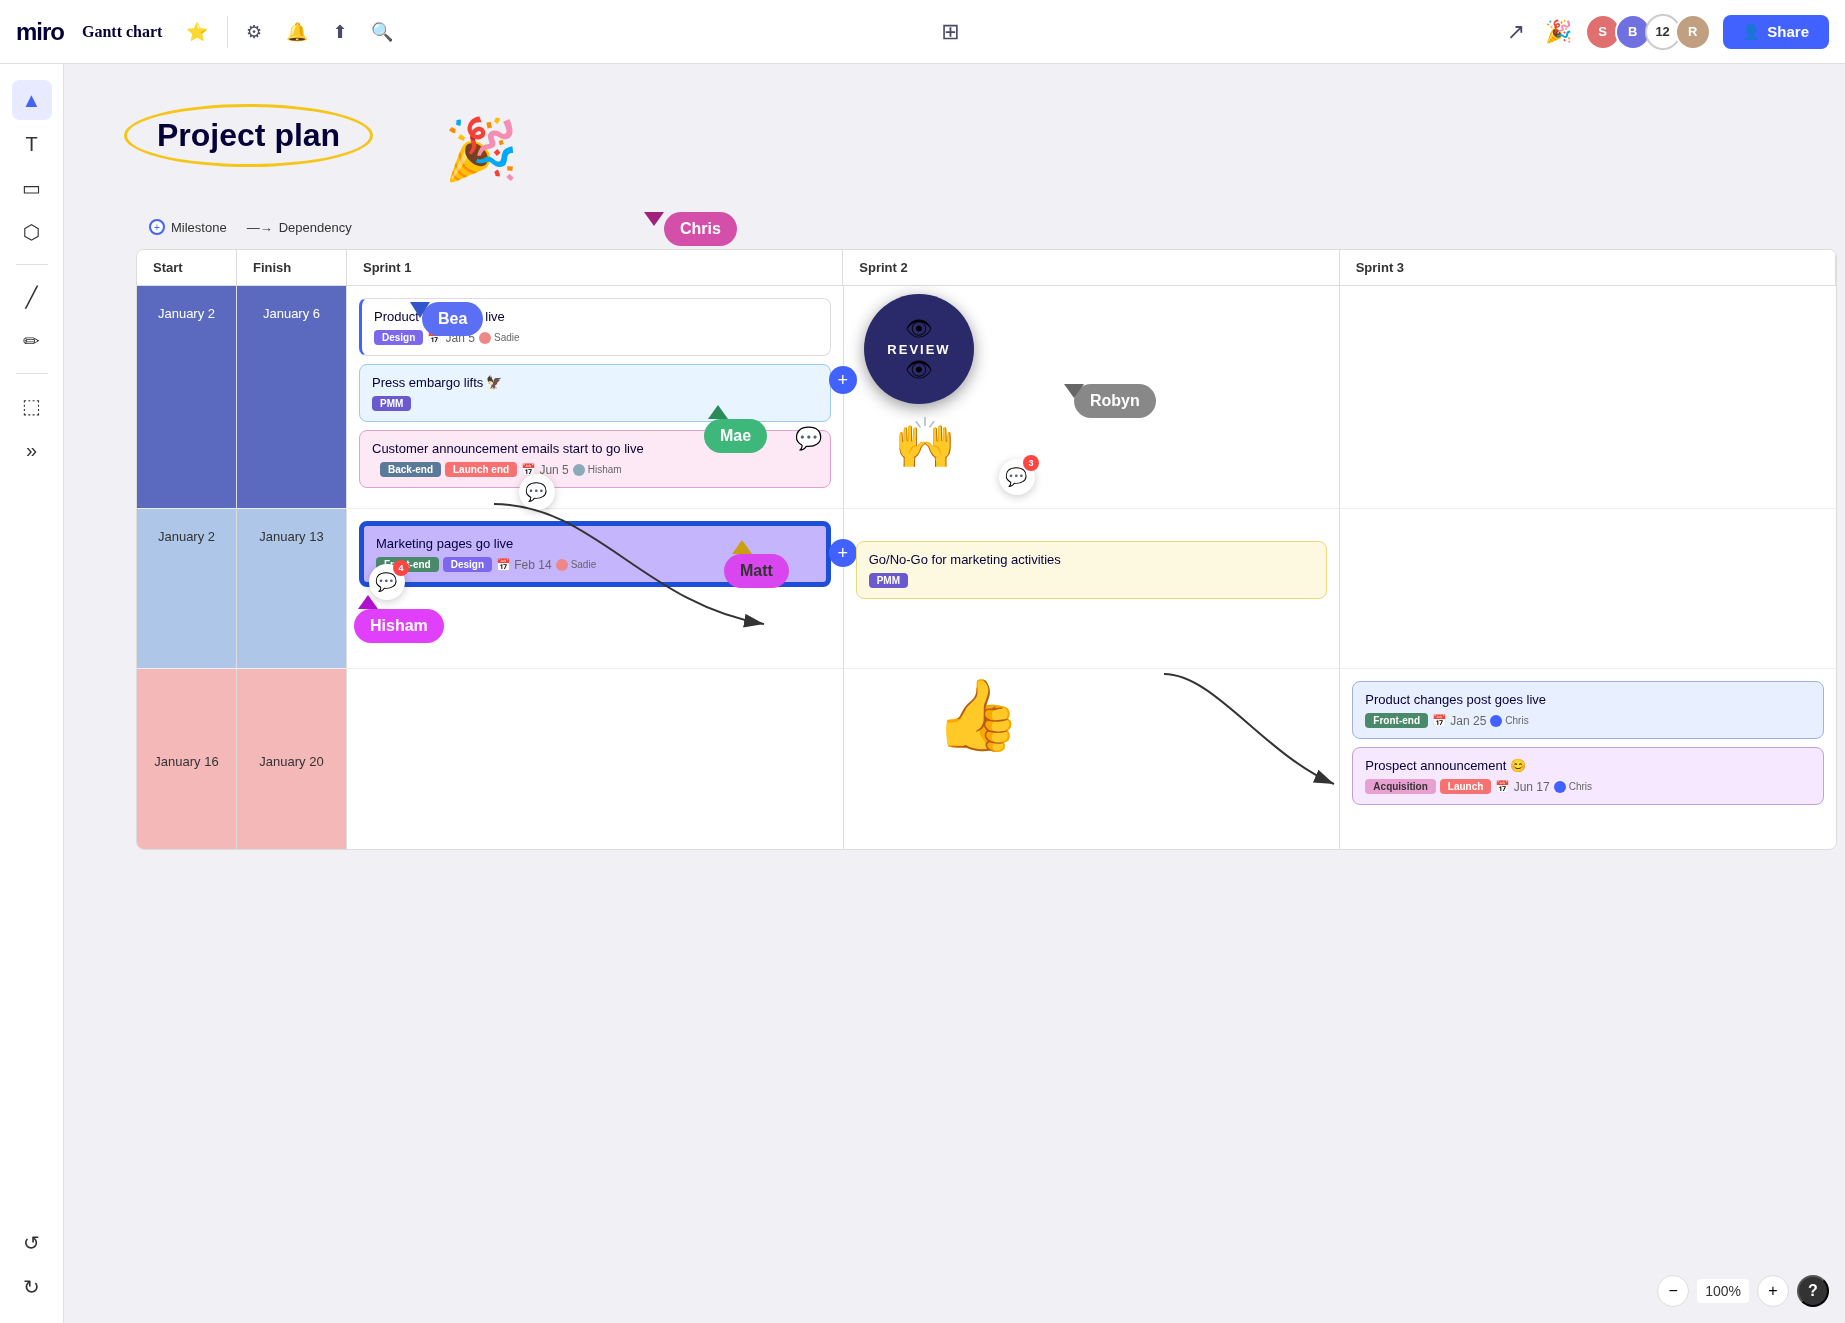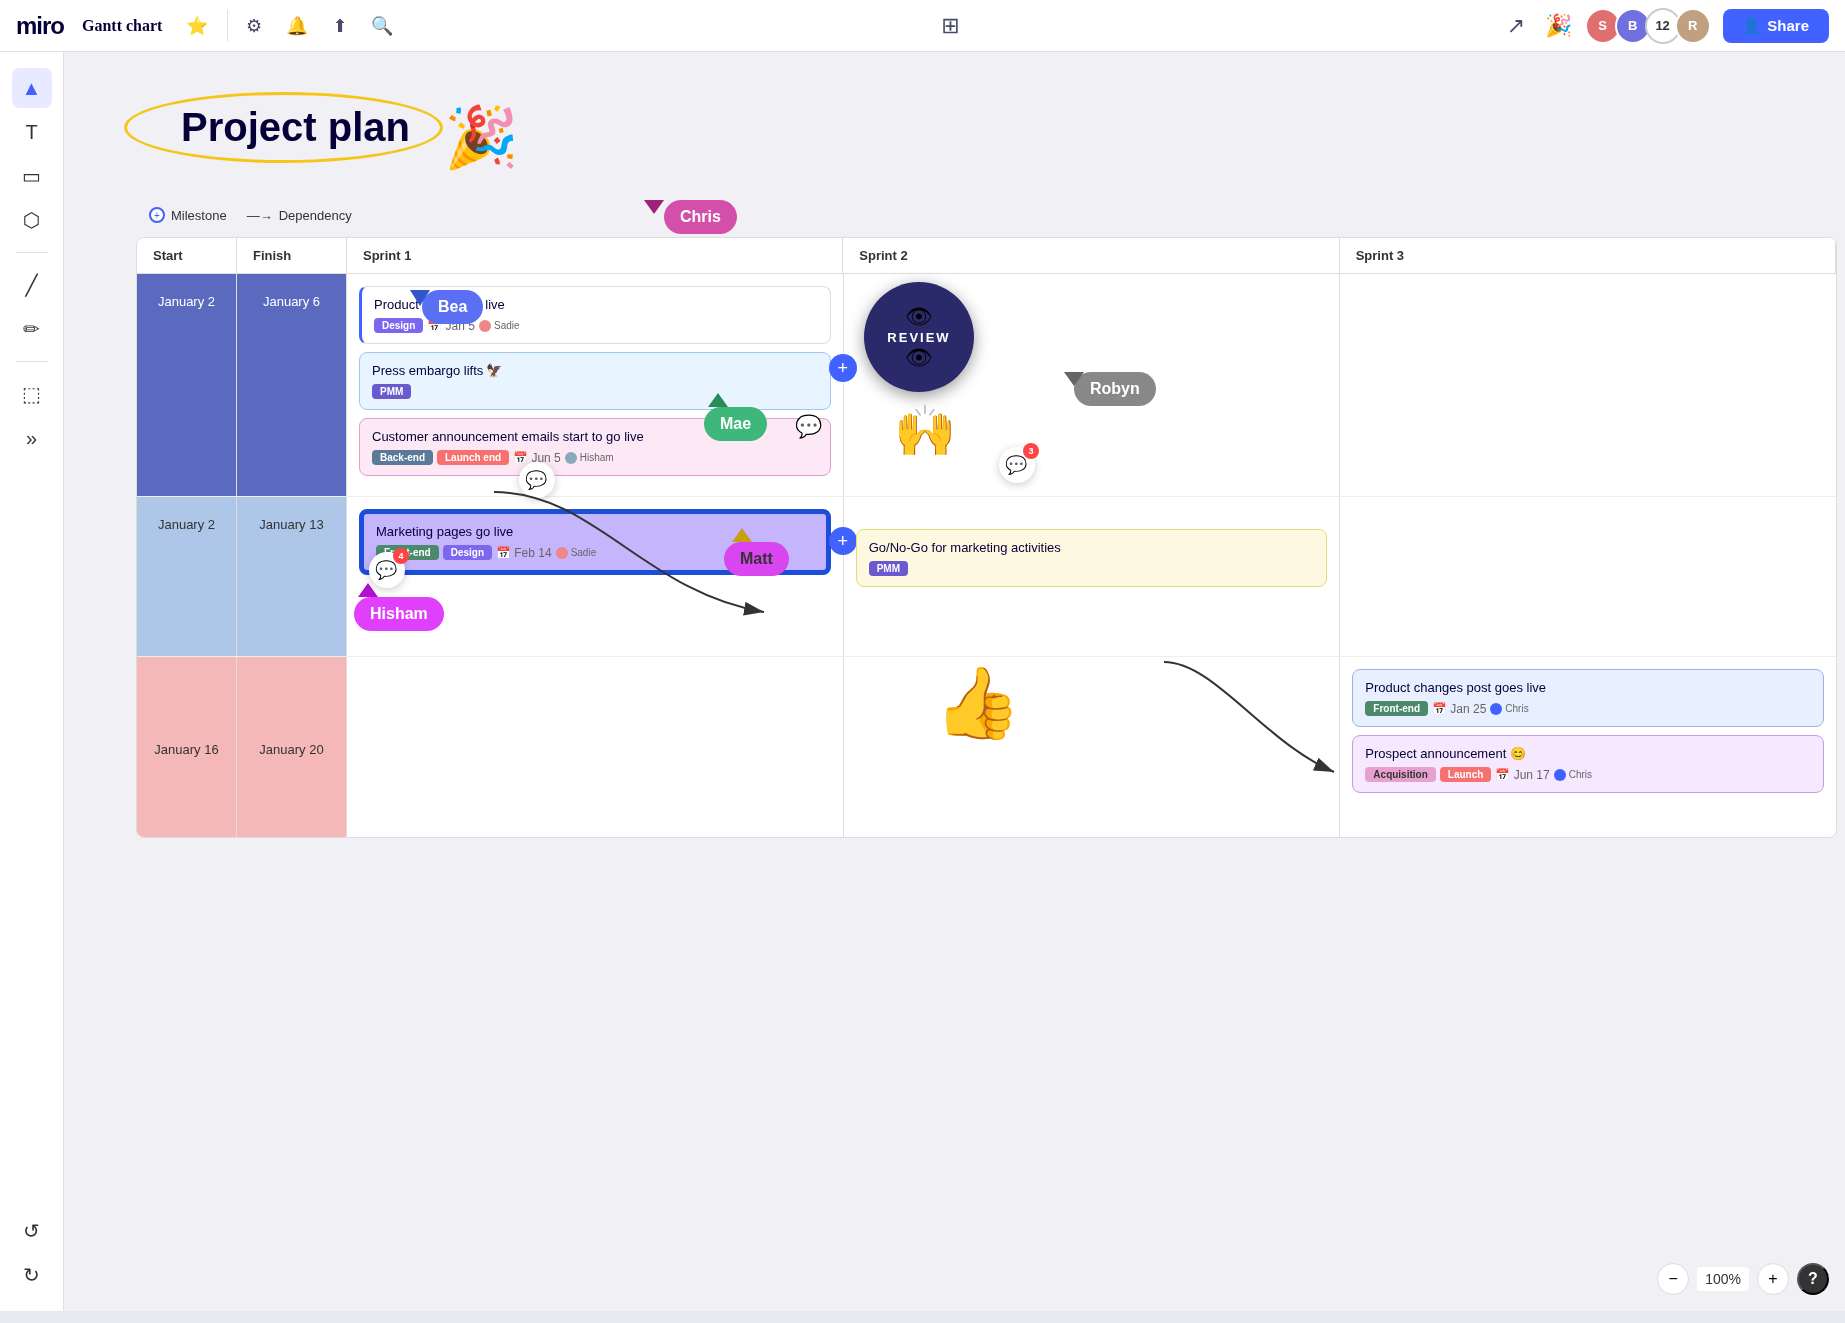--- a/index.html
+++ b/index.html
@@ -1,21 +1,21 @@
 <!DOCTYPE html>
 <html><head>
   <meta charset="utf-8">
   <style>
     * { box-sizing: border-box; margin: 0; padding: 0; }
     body { font-family: -apple-system, BlinkMacSystemFont, 'Segoe UI', sans-serif; background: #e8e8f0; overflow: hidden; width: 1845px; height: 1323px; }
 
     
     #topbar {
       display: flex; align-items: center; justify-content: space-between;
-      background: #fff; height: 52px; padding: 0 16px;
+      background: #fff; height: 64px; padding: 0 16px;
       border-bottom: 1px solid #e0e0e0; position: relative; z-index: 100;
     }
     #topbar-left { display: flex; align-items: center; gap: 12px; }
     .miro-logo { font-size: 24px; font-weight: 900; color: #050038; letter-spacing: -1px; }
     .topbar-icon-btn {
       background: none; border: none; cursor: pointer; padding: 6px;
       color: #4a4a6a; font-size: 18px; display: flex; align-items: center;
     }
     #topbar-center { display: flex; align-items: center; gap: 8px; }
     #topbar-right { display: flex; align-items: center; gap: 8px; }
@@ -50,21 +50,21 @@
     #board-content { position: absolute; left: 64px; top: 0; right: 0; bottom: 0; }
 
     
     #project-title-area {
       position: absolute; left: 60px; top: 40px;
     }
     .project-title-oval {
       border: 3px solid #f5c518; border-radius: 50%; padding: 10px 30px;
       display: inline-block;
     }
-    .project-title-text { font-size: 40px; font-weight: 900; color: #050038; margin-left: 24px; }
+    .project-title-text { font-size: 32px; font-weight: 900; color: #050038; }
 
     
     #legend { position: absolute; left: 85px; top: 155px; display: flex; align-items: center; gap: 20px; }
     .legend-item { display: flex; align-items: center; gap: 6px; font-size: 13px; color: #333; }
     .milestone-icon { width: 16px; height: 16px; border: 2px solid #4262ff; border-radius: 50%; background: #fff; display: flex; align-items: center; justify-content: center; color: #4262ff; font-size: 10px; }
 
     
     #gantt-table {
       position: absolute; left: 72px; top: 185px;
       width: calc(100% - 80px); background: #fff;
@@ -105,21 +105,21 @@
     .task-card.blue-border { border-left: 3px solid #4262ff; }
     .task-card.yellow-bg { background: #fdf9e0; border: 1px solid #e8d97a; }
     .task-card.pink-bg { background: #fde8f5; border: 1px solid #e0a0d0; }
     .task-card-title { font-size: 13px; font-weight: 500; color: #050038; margin-bottom: 6px; }
     .task-tags { display: flex; gap: 4px; flex-wrap: wrap; align-items: center; }
     .tag {
       padding: 2px 8px; border-radius: 4px; font-size: 10px; font-weight: 600; color: #fff;
     }
     .tag.design { background: #7b68ee; }
     .tag.pmm { background: #6a5acd; }
-    .tag.backend { background: #5a7a9a; }
+    .tag.backend { background: #5a7a9a; margin-left: 8px; }
     .tag.frontend { background: #4a8a6a; }
     .tag.acquisition { background: #e8a0d0; color: #333; }
     .tag.launch-end { background: #f87171; }
     .tag-date { font-size: 12px; color: #666; display: flex; align-items: center; gap: 3px; }
     .tag-user { font-size: 10px; color: #666; display: flex; align-items: center; gap: 3px; }
     .user-dot { width: 12px; height: 12px; border-radius: 50%; display: inline-block; }
 
     
     .cursor-label {
       position: absolute; padding: 8px 16px; border-radius: 20px;

